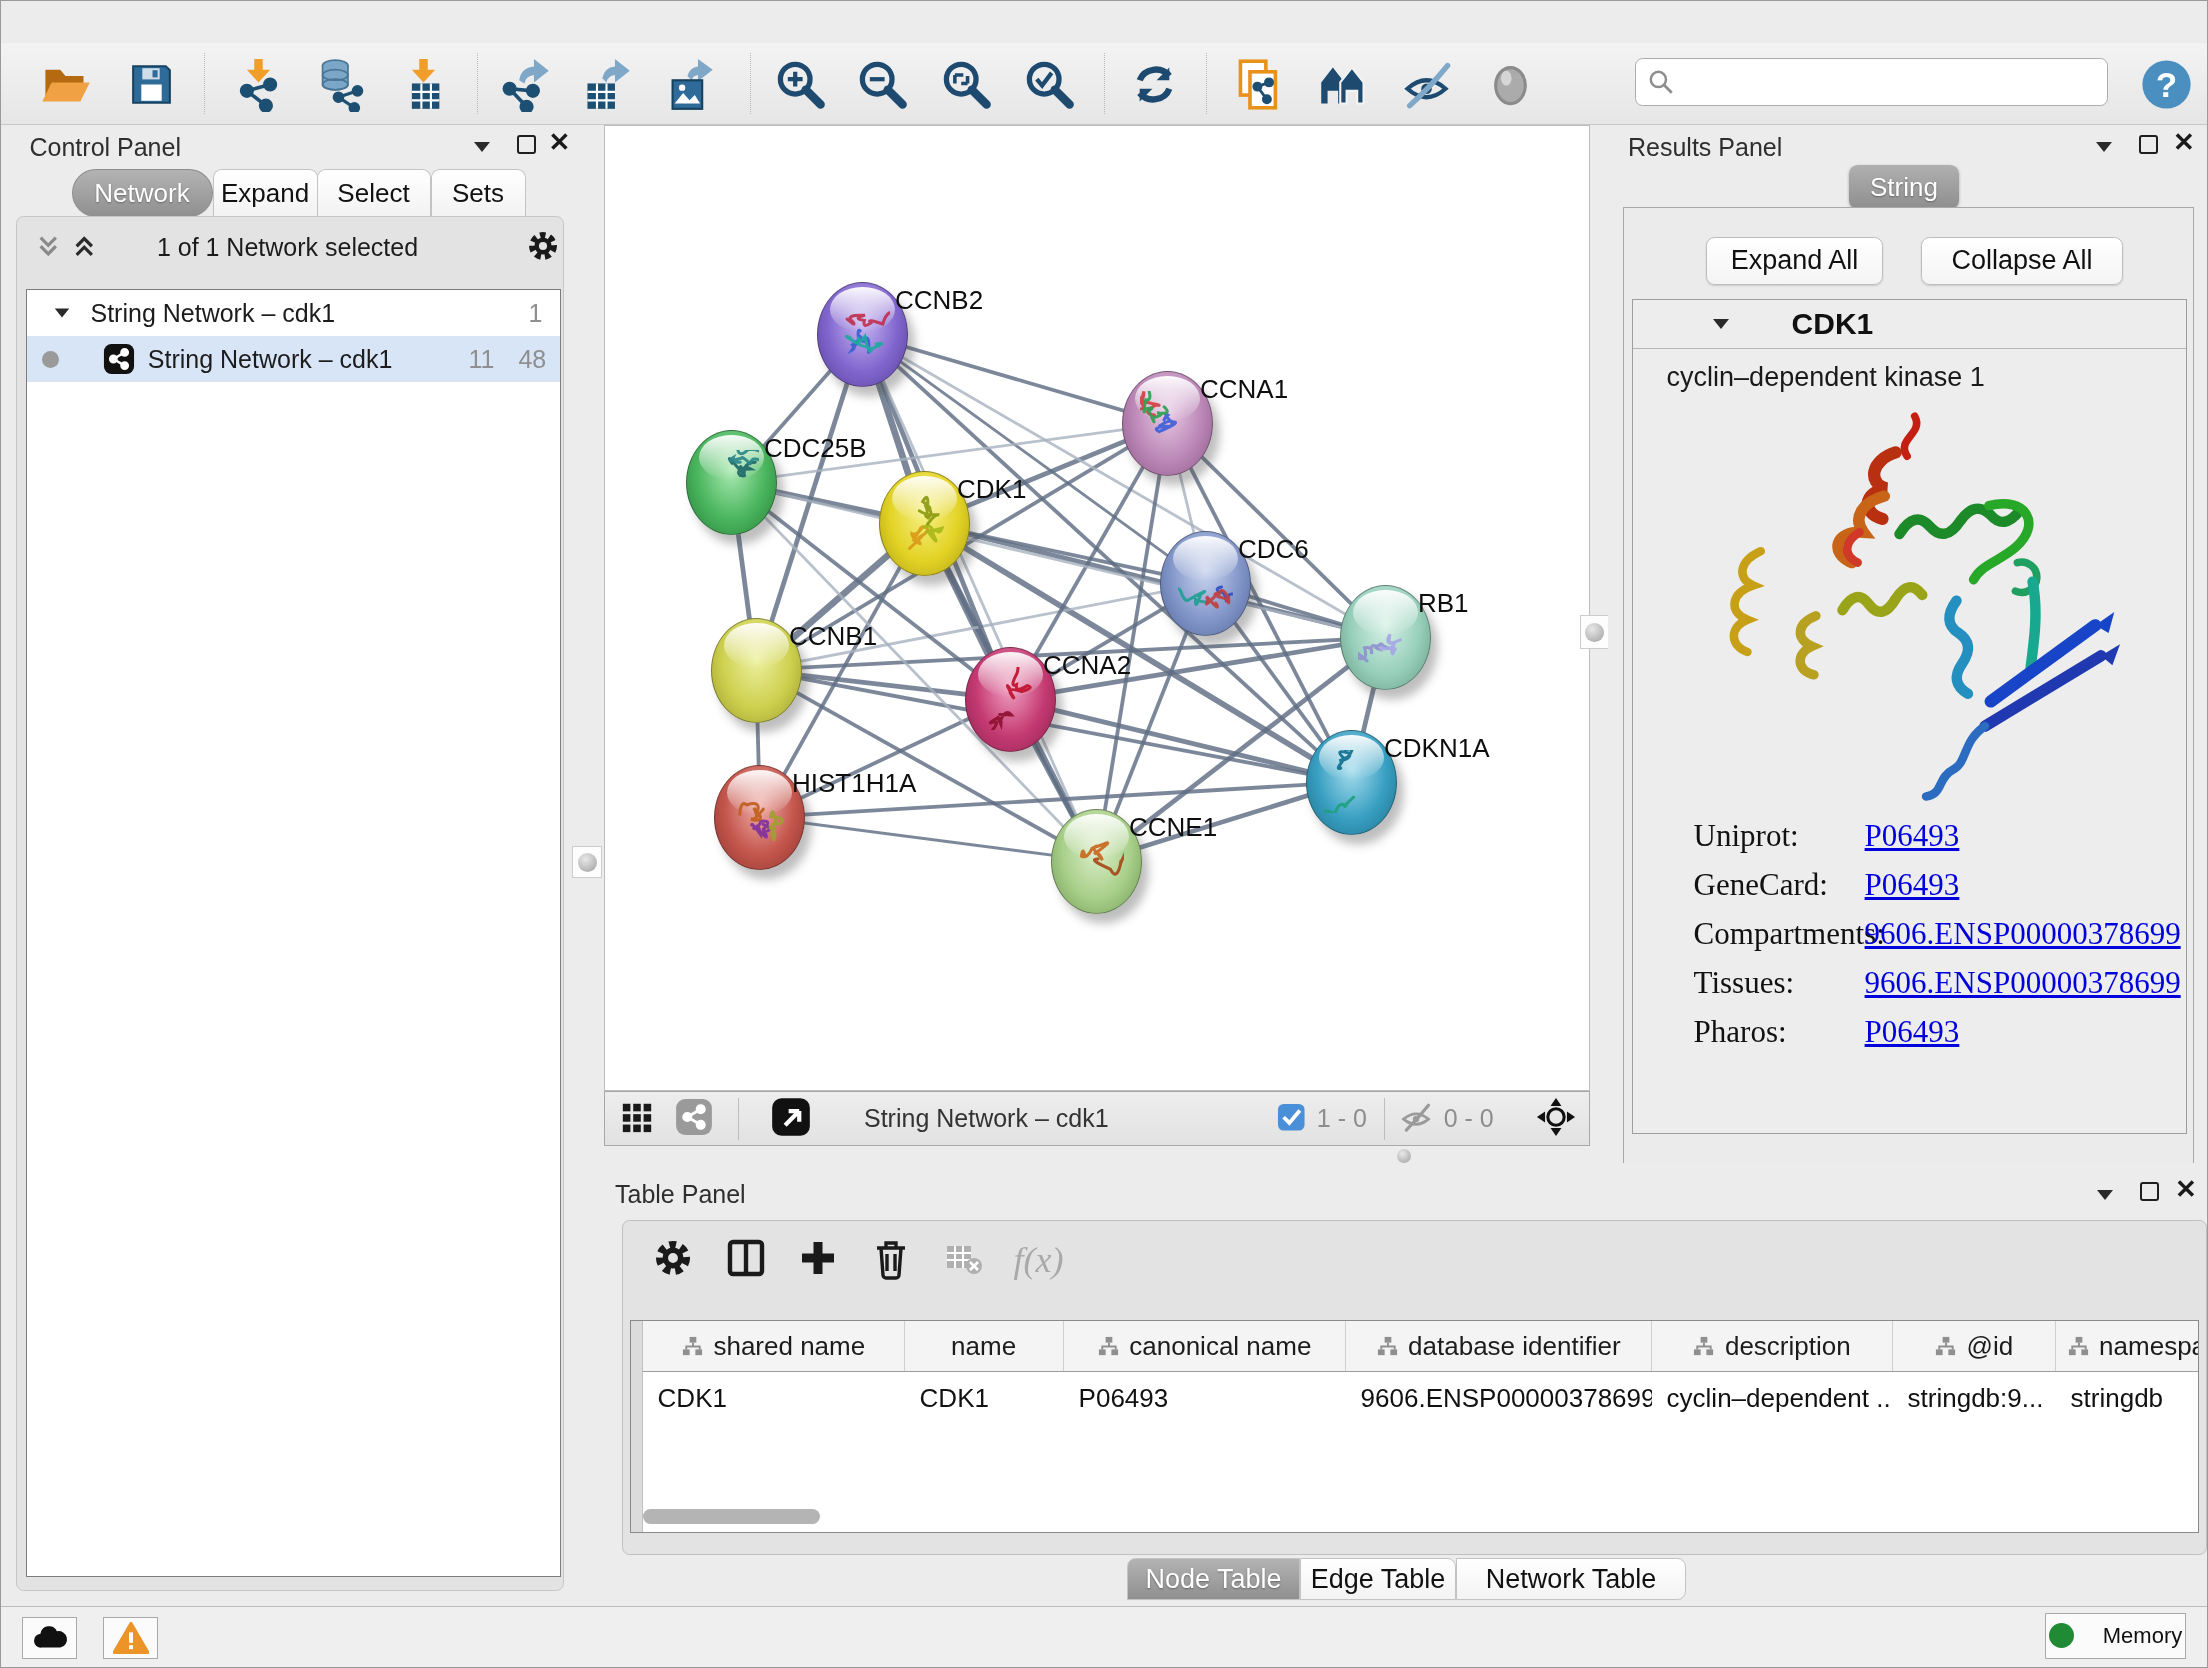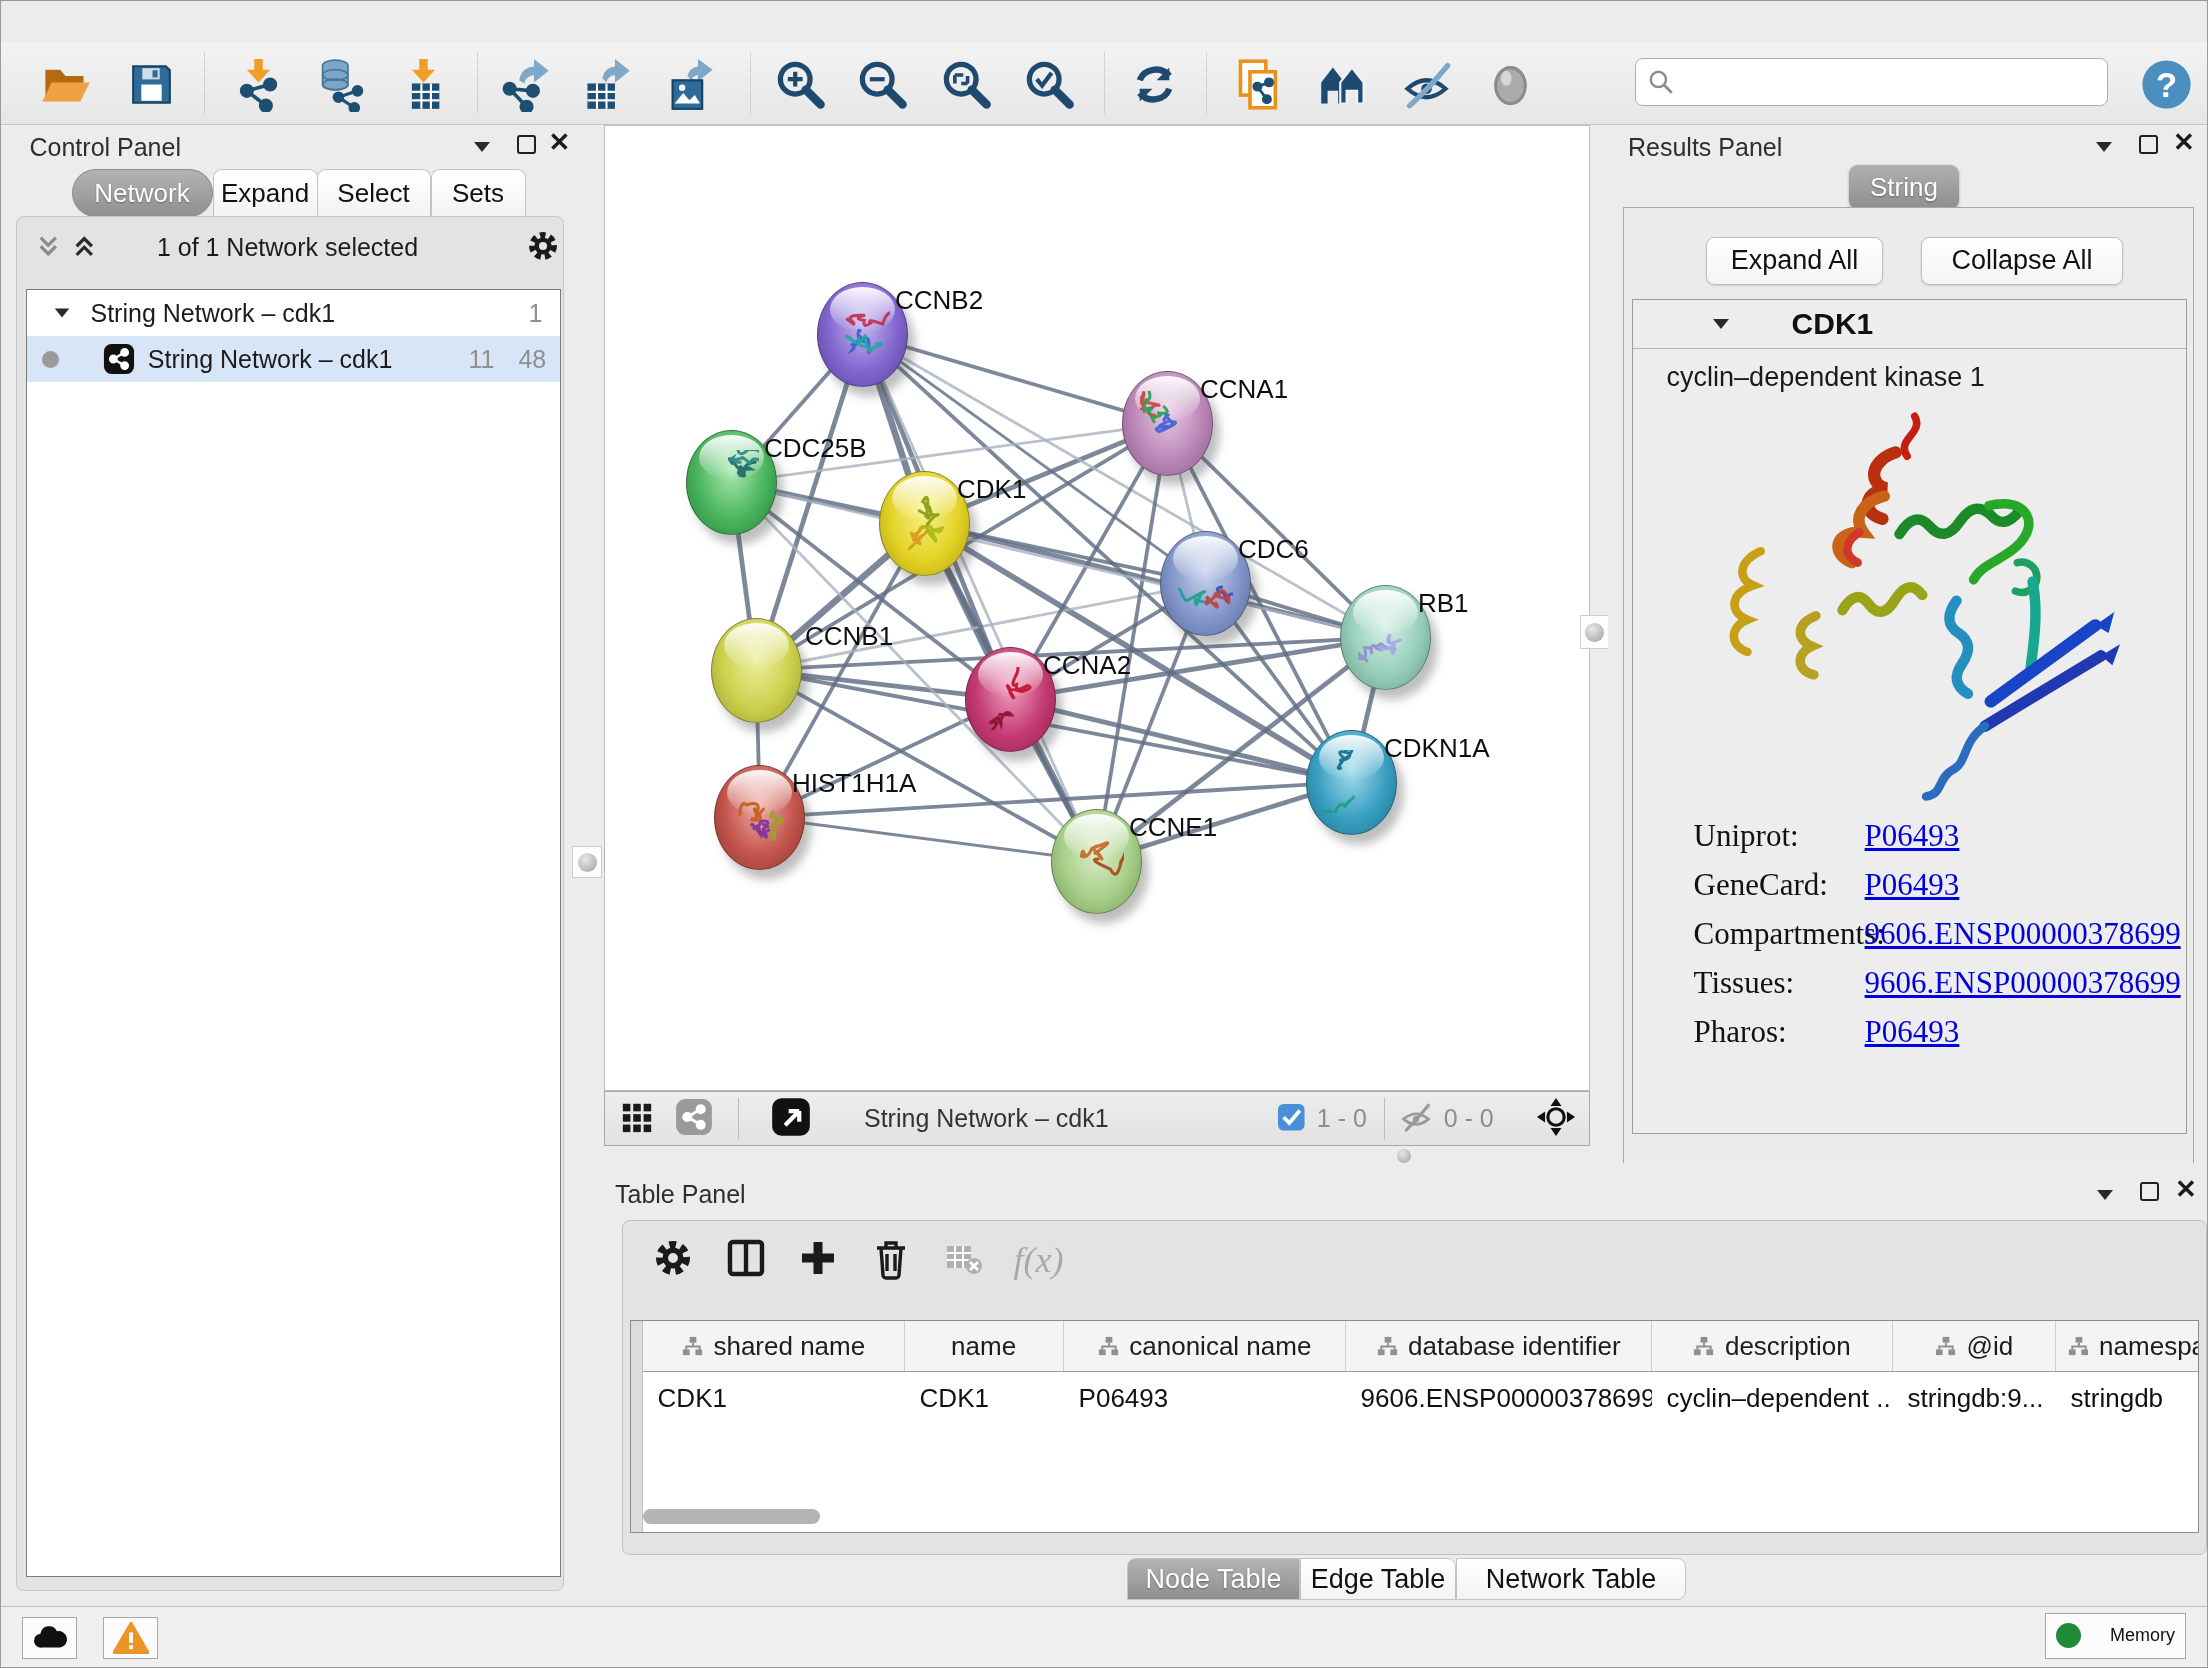--- a/index.html
+++ b/index.html
@@ -93,21 +93,21 @@
   .bottab { position:absolute; top:395px; height:42px; border:1px solid #c3c3c3; background:linear-gradient(#ffffff,#f3f3f3);
     color:#111; font-size:27px; display:flex; align-items:center; justify-content:center; border-radius:0 8.6px 0 0; }
   .bottab.first { border-radius:8.6px 0 0 0; }
   .bottab.last { border-radius:0 8.6px 8.6px 0; }
   .bottab.sel { background:linear-gradient(#b3b3b3,#8f8f8f); color:#fff; text-shadow:0 1px 1.9px rgba(0,0,0,.35); }
 
   
   .statusbar { position:absolute; left:0; top:1605px; width:100%; height:63px; background:#efefef; border-top:1.9px solid #bdbdbd; }
   .sbtn { position:absolute; top:9.5px; width:55px; height:42px; background:#fbfbfb; border:1.9px solid #a9a9a9; display:flex; align-items:center; justify-content:center; }
   .membtn { position:absolute; right:21px; top:5.7px; width:141px; height:46px; background:#fbfbfb; border:1.9px solid #a9a9a9;
-    display:flex; align-items:center; justify-content:center; gap:29px; font-size:18px; color:#111; }
+    display:flex; align-items:center; justify-content:center; gap:29px; font-size:22px; color:#111; }
   .memdot { width:25px; height:25px; border-radius:50%; background:#1f8b34; }
 </style>
 </head>
 <body>
 
 <div class="app">
 
   <div class="titlebar">
     <div class="traffic" style="left:18px"></div>
     <div class="traffic" style="left:48px"></div>
@@ -405,21 +405,21 @@
           <svg width="55" height="63" viewBox="-29 -33 58 66" style="position:absolute;left:17px;top:19px">
             <path d="M-4.0 5.5 q-0.7 1.9 -7.4 13.0 q12.2 8.9 2.8 -1.6 q-4.4 -0.1 -4.7 -5.1 q5.5 2.5 11.2 -7.2 q12.9 1.1 -4.2 11.9 q12.1 -9.6 -9.6 10.9" stroke="#d89a18" stroke-width="3.2" fill="none" stroke-linecap="round" opacity="0.92"></path>
             <path d="M-0.8 4.8 q10.1 -4.5 10.1 9.7 q0.2 -3.2 -3.0 -6.3 q-12.8 3.5 12.2 -2.2 q-2.2 6.3 -6.7 2.4 q-8.7 -2.6 -1.5 6.3 q6.1 12.2 -7.0 -5.7" stroke="#a8b818" stroke-width="3.2" fill="none" stroke-linecap="round" opacity="0.92"></path>
             <path d="M-5.4 -12.3 q11.4 7.4 7.2 -3.6 q9.3 3.8 -3.7 -6.2 q6.6 -10.9 5.1 5.7 q6.7 5.7 0.7 11.5 q-9.0 -4.9 11.7 -3.2 q-4.8 -1.1 -12.3 9.9" stroke="#8a9a10" stroke-width="3.2" fill="none" stroke-linecap="round" opacity="0.92"></path>
           </svg>
         </div>
         <div class="node-label" style="left: 352px; top: 348px;">CDK1</div>
         <div class="ball" style="left: 106px; top: 492px; background: radial-gradient(at 50% 38%, rgb(238, 240, 160) 0%, rgb(205, 208, 78) 55%, rgb(138, 140, 34) 112%);">
           <div class="gloss"></div>
         </div>
-        <div class="node-label" style="left: 200px; top: 495px;">CCNB1</div>
+        <div class="node-label" style="left: 184px; top: 495px;">CCNB1</div>
         <div class="ball" style="left: 212px; top: 156px; background: radial-gradient(at 50% 38%, rgb(201, 184, 240) 0%, rgb(130, 102, 207) 55%, rgb(74, 51, 135) 112%);">
           <div class="gloss"></div>
           <svg width="55" height="63" viewBox="-29 -33 58 66" style="position:absolute;left:17px;top:19px">
             <path d="M-2.4 -2.8 q-3.6 -3.3 -1.3 12.1 q-0.1 -2.6 -7.6 8.4 q4.7 -2.2 0.6 -5.7 q11.3 -9.7 12.8 -4.1 q-12.4 -12.7 -1.8 0.1 q7.8 -10.2 6.1 12.0" stroke="#3a5fd0" stroke-width="3.2" fill="none" stroke-linecap="round" opacity="0.92"></path>
             <path d="M14.5 11.1 q13.5 -2.7 -4.4 4.8 q-2.9 9.8 -7.6 -12.7 q-8.8 11.7 -6.4 0.4 q-0.5 11.7 -9.3 0.7 q-11.8 -4.8 12.2 8.5 q9.6 2.7 8.6 2.7" stroke="#20a8a0" stroke-width="3.2" fill="none" stroke-linecap="round" opacity="0.92"></path>
             <path d="M-16.2 -15.2 q10.0 8.5 6.1 3.0 q-9.9 -7.8 12.7 -6.9 q-14.2 3.5 -0.6 5.3 q-2.4 9.0 6.7 2.7 q-5.4 -5.3 12.7 1.1 q2.7 -9.3 6.8 -11.7" stroke="#c03050" stroke-width="3.2" fill="none" stroke-linecap="round" opacity="0.92"></path>
           </svg>
         </div>
         <div class="node-label" style="left: 290px; top: 159px;">CCNB2</div>
         <div class="ball" style="left: 517px; top: 245px; background: radial-gradient(at 50% 38%, rgb(232, 203, 229) 0%, rgb(187, 135, 183) 55%, rgb(122, 74, 119) 112%);">

